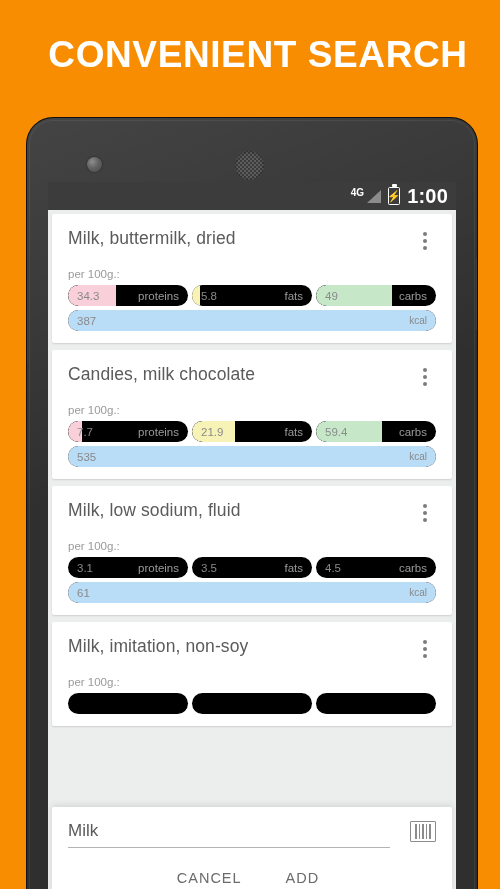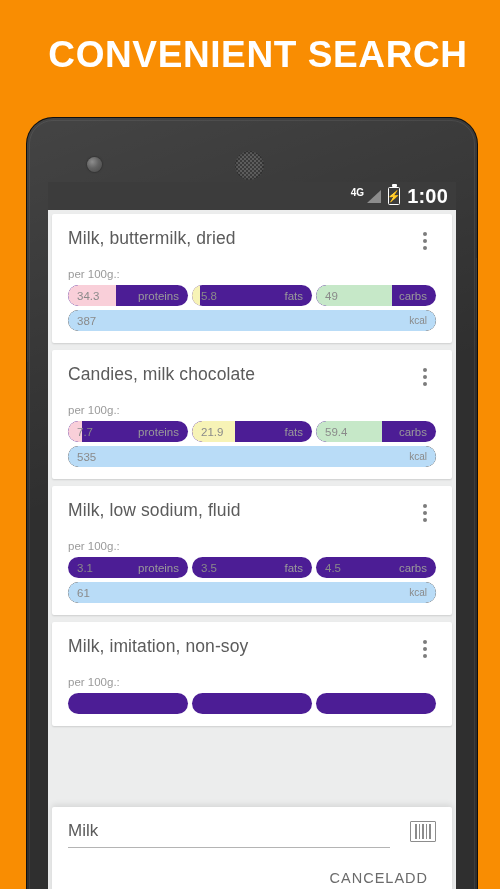--- a/index.html
+++ b/index.html
@@ -138,21 +138,21 @@
   }
   .kebab span { width: 4px; height: 4px; border-radius: 50%; background: #7c7c7c; }
   .per100 {
     font-size: 11.5px; color: #9a9a9a; margin-top: 18px; margin-bottom: 5px;
   }
 
   .macro-row { display: flex; gap: 4px; }
   .macro {
     flex: 1 1 0; position: relative;
     height: 21px; border-radius: 11px;
-    background: #4c1d95; overflow: hidden;
+    background: #000000; overflow: hidden;
     display: flex; align-items: center;
   }
   .macro-fill {
     position: absolute; left: 0; top: 0; bottom: 0;
     border-radius: 11px 0 0 11px;
   }
   .macro-val {
     position: relative; z-index: 2;
     font-size: 11.5px; color: #8a8a8a; padding-left: 9px;
   }
@@ -201,21 +201,21 @@
   .barcode-icon {
     width: 26px; height: 21px; flex: 0 0 auto;
     border: 1.5px solid #8c8c8c; border-radius: 1px;
     display: flex; align-items: center; justify-content: space-evenly;
     padding: 2px 2.5px; margin-bottom: 6px; cursor: pointer;
   }
   .barcode-icon i { display: block; width: 2px; height: 100%; background: #8c8c8c; }
   .barcode-icon i.thin { width: 1px; }
 
   .actions {
-    display: flex; justify-content: flex-end; 
+    display: flex; justify-content: center; gap: 44px;
     padding: 22px 8px 4px 0;
   }
   .action-btn {
     background: none; border: none; cursor: pointer;
     font-size: 14.5px; font-weight: normal; letter-spacing: 1px;
     color: #6b6b6b;
     font-family: "Liberation Sans", sans-serif;
   }
 </style>
 </head>

